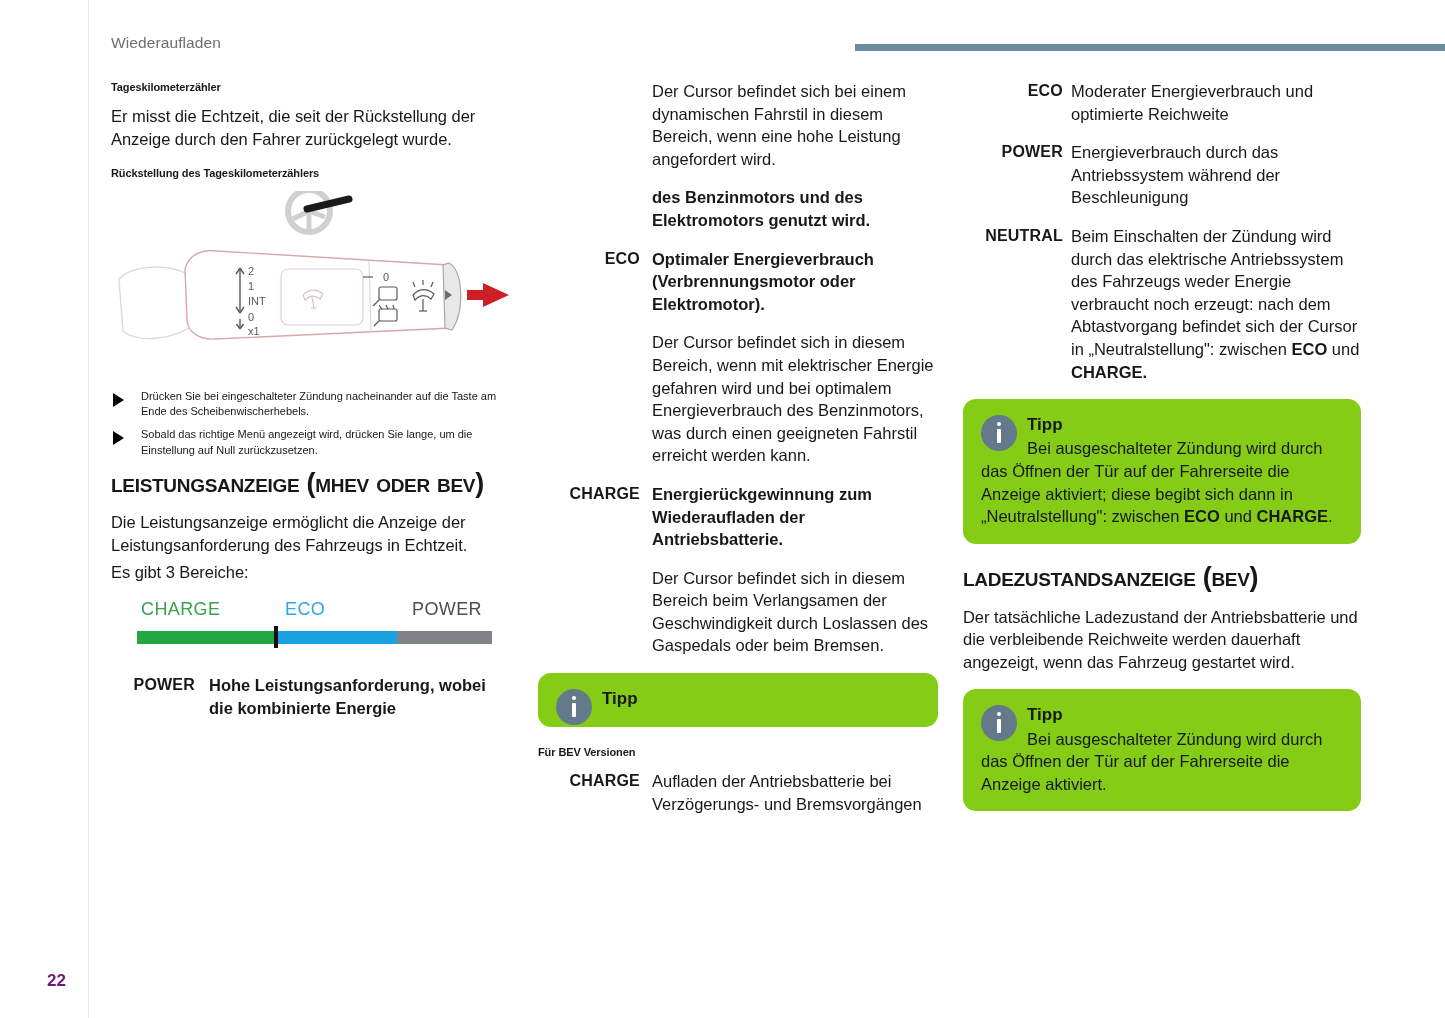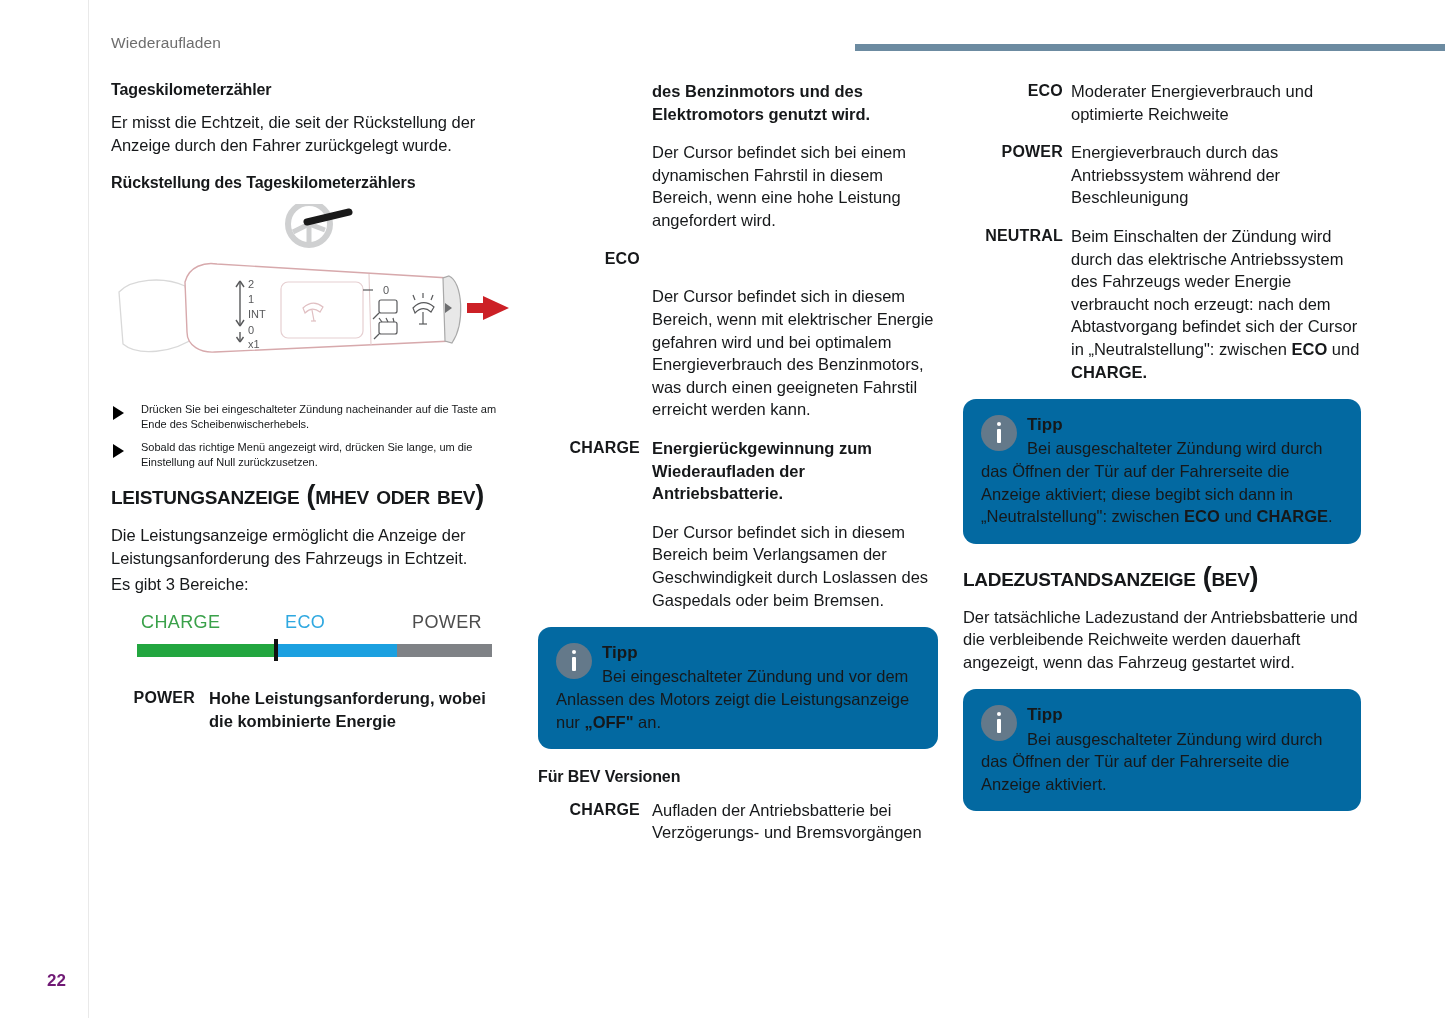--- a/index.html
+++ b/index.html
@@ -48,21 +48,21 @@
   .col {
     position: absolute;
     top: 80px;
   }
   #col-left   { left: 111px; width: 395px; }
   #col-mid    { left: 538px; width: 400px; }
   #col-right  { left: 963px; width: 398px; }
 
   
   h3.sub {
-    font-size: 16px;
+    font-size: 11px;
     font-weight: bold;
     margin: 0 0 11px 0;
     line-height: 1.28;
     letter-spacing: -.1px;
   }
   p.body {
     font-size: 16.5px;
     line-height: 1.37;
     margin: 0 0 16px 0;
     letter-spacing: -.05px;
@@ -115,21 +115,21 @@
     flex: 1 1 auto;
   }
   .defrow .desc.b { font-weight: bold; }
 
   #col-mid .defrow .lbl  { width: 102px; padding-right: 12px; }
   #col-right .defrow .lbl{ width: 100px; padding-right: 8px; }
   #col-left .defrow .lbl { width: 84px; padding-right: 14px; }
 
   
   .tipbox {
-    background: #0369a1;
+    background: #84cc16;
     border-radius: 13px;
     padding: 14px 18px 16px 18px;
     margin: 8px 0 18px 0;
     position: relative;
     font-size: 16.5px;
     line-height: 1.37;
   }
   .tipbox .icon {
     float: left;
     width: 36px; height: 36px;
@@ -324,51 +324,51 @@
     <div class="lbl">POWER</div>
     <div class="desc b">Hohe Leistungsanforderung, wobei die kombinierte Energie</div>
   </div>
 
 </div>
 
 <div class="col" id="col-mid">
 
   <div class="defrow">
     <div class="lbl"></div>
+    <div class="desc">Der Cursor befindet sich bei einem dynamischen Fahrstil in diesem Bereich, wenn eine hohe Leistung angefordert wird.</div>
+  </div>
+
+  <div class="defrow">
+    <div class="lbl"></div>
     <div class="desc b">des Benzinmotors und des Elektromotors genutzt wird.</div>
   </div>
 
   <div class="defrow">
-    <div class="lbl"></div>
-    <div class="desc">Der Cursor befindet sich bei einem dynamischen Fahrstil in diesem Bereich, wenn eine hohe Leistung angefordert wird.</div>
-  </div>
-
-  <div class="defrow">
     <div class="lbl">ECO</div>
+    <div class="desc b">Optimaler Energieverbrauch (Verbrennungsmotor oder Elektromotor).</div>
   </div>
 
   <div class="defrow">
     <div class="lbl"></div>
     <div class="desc">Der Cursor befindet sich in diesem Bereich, wenn mit elektrischer Energie gefahren wird und bei optimalem Energieverbrauch des Benzinmotors, was durch einen geeigneten Fahrstil erreicht werden kann.</div>
   </div>
 
   <div class="defrow">
     <div class="lbl">CHARGE</div>
     <div class="desc b">Energierückgewinnung zum Wiederaufladen der Antriebsbatterie.</div>
   </div>
 
   <div class="defrow">
     <div class="lbl"></div>
     <div class="desc">Der Cursor befindet sich in diesem Bereich beim Verlangsamen der Geschwindigkeit durch Loslassen des Gaspedals oder beim Bremsen.</div>
   </div>
 
   <div class="tipbox">
     <div class="icon"></div>
     <div class="tiptitle">Tipp</div>
-    <div class="tiptext"><span>Bei eingeschalteter Zündung und vor dem Anlassen des Motors zeigt die Leistungsanzeige nur </span><b>„OFF"</b><span> an.</span></div>
   </div>
 
   <h3 class="sub">Für BEV Versionen</h3>
 
   <div class="defrow">
     <div class="lbl">CHARGE</div>
     <div class="desc">Aufladen der Antriebsbatterie bei Verzögerungs- und Bremsvorgängen</div>
   </div>
 
 </div>

